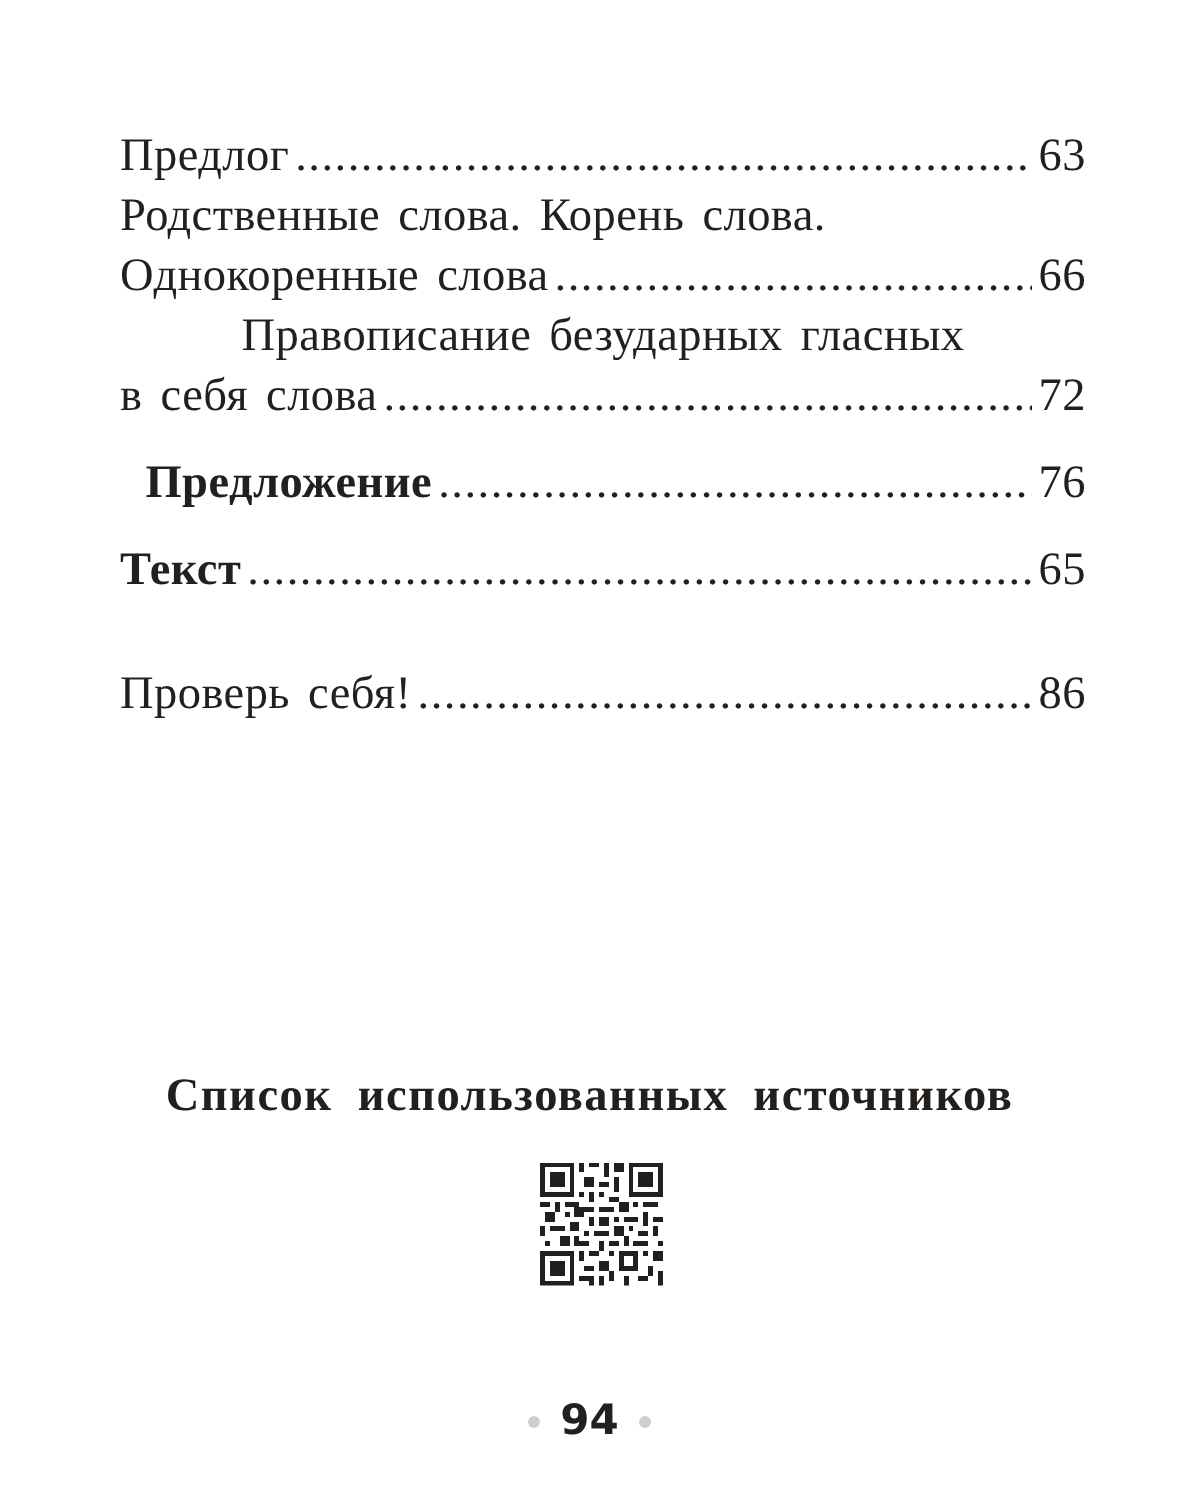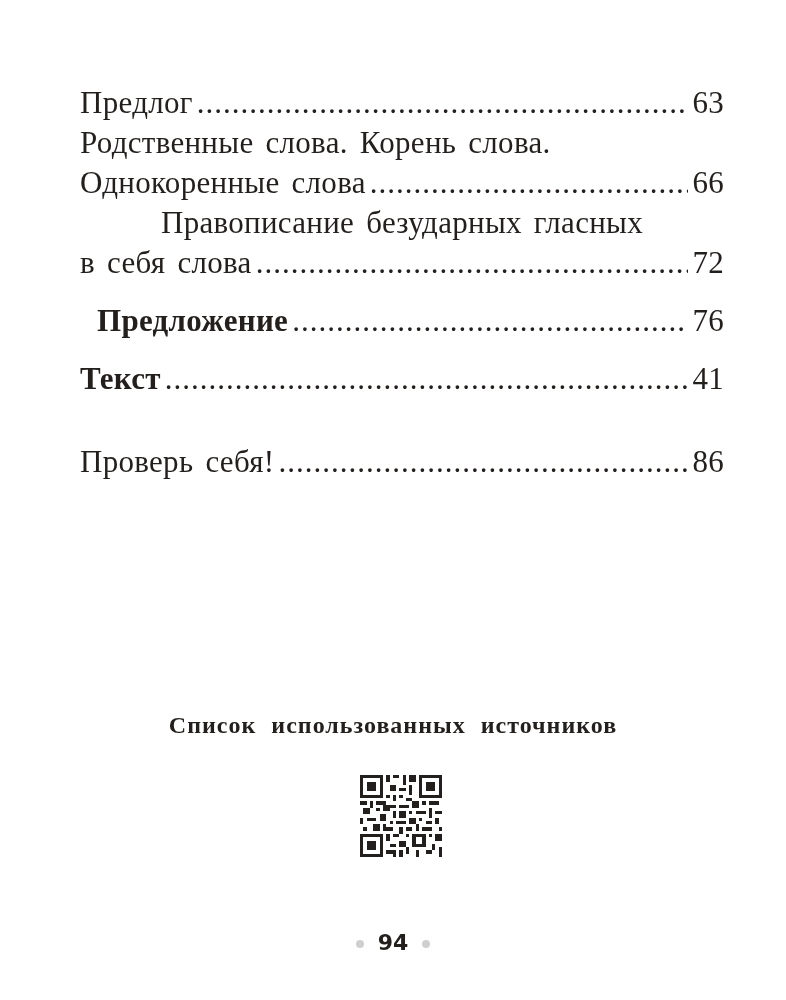--- a/index.html
+++ b/index.html
@@ -13,23 +13,23 @@
   .row .p { white-space:nowrap; }
   .bold { font-weight:bold; }
   .e0 { margin-bottom:0;margin-top:31px; }
   .e1 { margin-top:0; }
   .e2 { margin-top:0; }
   .e3 { margin-top:0;text-align:center; }
   .e4 { margin-top:18px;margin-left:17px; }
   .e5 { margin-top:18px; }
   .e6 { margin-top:43px; }
   .line-only { white-space:nowrap; word-spacing:4px; }
-  .sources { position:absolute; left:0; width:786px; top:712px; text-align:center; font-size:24px; font-weight:bold; letter-spacing:1px; word-spacing:8px; }
+  .sources { position:absolute; left:0; width:786px; top:712px; text-align:center; font-size:31px; font-weight:bold; letter-spacing:1px; word-spacing:8px; }
   .qr { position:absolute; left:360px; top:775px; width:82px; height:82px; }
-  .pager { position:absolute; top:930px; left:0; width:786px; text-align:center; font-family:"DejaVu Sans", sans-serif; font-weight:bold; font-size:22px; color:#231f1c; }
+  .pager { position:absolute; top:930px; left:0; width:786px; text-align:center; font-family:"DejaVu Sans", sans-serif; font-weight:bold; font-size:28px; color:#231f1c; }
   .dot { display:inline-block; width:8px; height:8px; border-radius:50%; background:#cfcfcf; vertical-align:middle; margin:0 14px; }
 </style>
 </head>
 <body>
 
 <div class="toc">
   <div class="entry e0">
     <div class="row">
       <span class="t">Предлог</span>
       <span class="dots"></span>
@@ -56,21 +56,21 @@
     <div class="row">
       <span class="t">Предложение</span>
       <span class="dots" style="font-weight:normal"></span>
       <span class="p" style="font-weight:normal">76</span>
     </div>
   </div>
   <div class="entry e5 bold">
     <div class="row">
       <span class="t">Текст</span>
       <span class="dots" style="font-weight:normal"></span>
-      <span class="p" style="font-weight:normal">41</span>
+      <span class="p" style="font-weight:normal">65</span>
     </div>
   </div>
   <div class="entry e6">
     <div class="row">
       <span class="t">Проверь себя!</span>
       <span class="dots"></span>
       <span class="p">86</span>
     </div>
   </div>
 </div>

